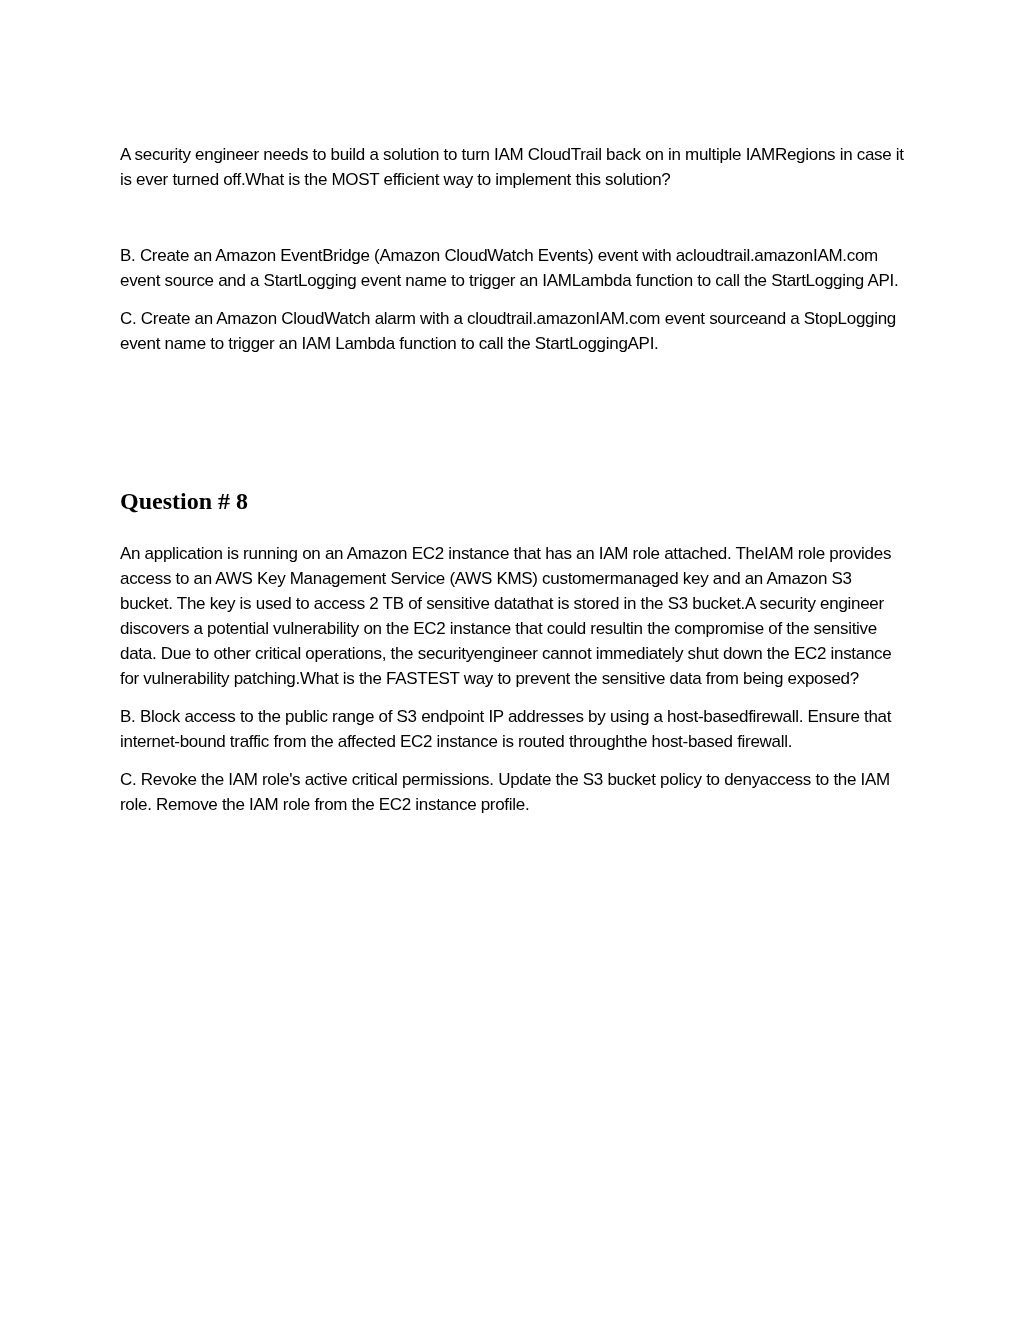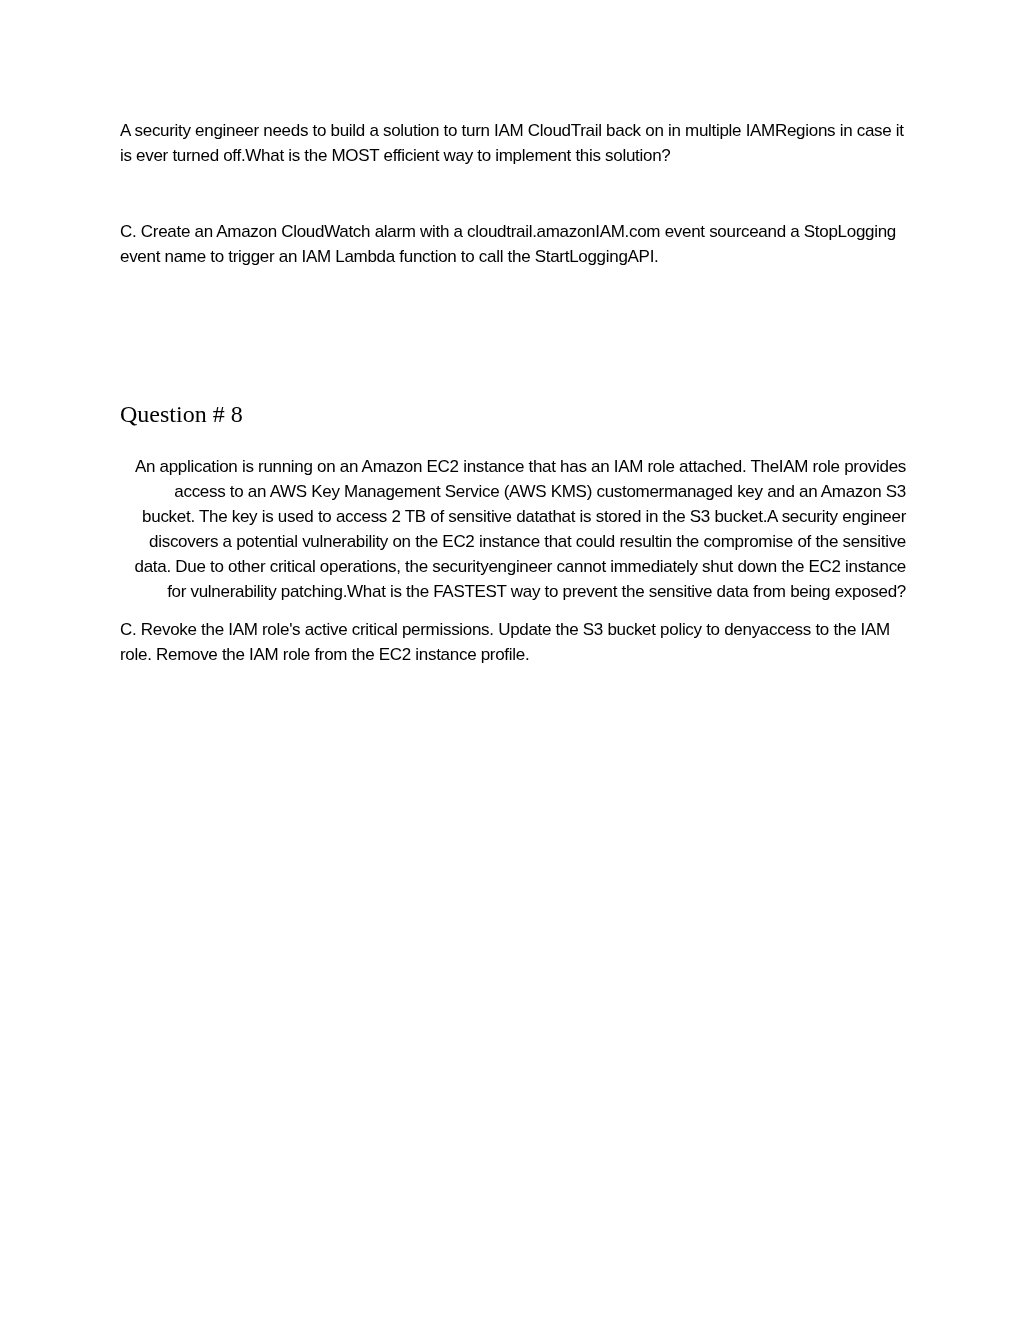--- a/index.html
+++ b/index.html
@@ -20,51 +20,53 @@
   }
   .para {
     margin: 0 0 13px 0;
     font-size: 17px;
     line-height: 25px;
     letter-spacing: -0.3px;
     color: #000000;
   }
   .q-intro {
     margin-bottom: 51px;
+    margin-top: 24px;
   }
   .question-heading {
     font-family: "Liberation Serif", serif;
-    font-weight: 400;
+    font-weight: 700;
     font-size: 24px;
     line-height: 30px;
     margin: 130px 0 25px 0;
     color: #000000;
   }
   .q8-body {
-    text-align: right;
   }
 </style>
 </head>
 <body>
 
 <div class="page">
 
   <section>
     <p class="para q-intro">A security engineer needs to build a solution to turn IAM CloudTrail back on in multiple IAMRegions in case it is ever turned off.What is the MOST efficient way to implement this solution?</p>
 
 
+    <p class="para">B. Create an Amazon EventBridge (Amazon CloudWatch Events) event with acloudtrail.amazonIAM.com event source and a StartLogging event name to trigger an IAMLambda function to call the StartLogging API.</p>
 
     <p class="para">C. Create an Amazon CloudWatch alarm with a cloudtrail.amazonIAM.com event sourceand a StopLogging event name to trigger an IAM Lambda function to call the StartLoggingAPI.</p>
 
   </section>
 
   <section>
     <h1 class="question-heading">Question # 8</h1>
 
     <p class="para q8-body">An application is running on an Amazon EC2 instance that has an IAM role attached. TheIAM role provides access to an AWS Key Management Service (AWS KMS) customermanaged key and an Amazon S3 bucket. The key is used to access 2 TB of sensitive datathat is stored in the S3 bucket.A security engineer discovers a potential vulnerability on the EC2 instance that could resultin the compromise of the sensitive data. Due to other critical operations, the securityengineer cannot immediately shut down the EC2 instance for vulnerability patching.What is the FASTEST way to prevent the sensitive data from being exposed?</p>
 
 
+    <p class="para">B. Block access to the public range of S3 endpoint IP addresses by using a host-basedfirewall. Ensure that internet-bound traffic from the affected EC2 instance is routed throughthe host-based firewall.</p>
 
     <p class="para">C. Revoke the IAM role's active critical permissions. Update the S3 bucket policy to denyaccess to the IAM role. Remove the IAM role from the EC2 instance profile.</p>
 
   </section>
 
 </div>
 
 </body></html>

